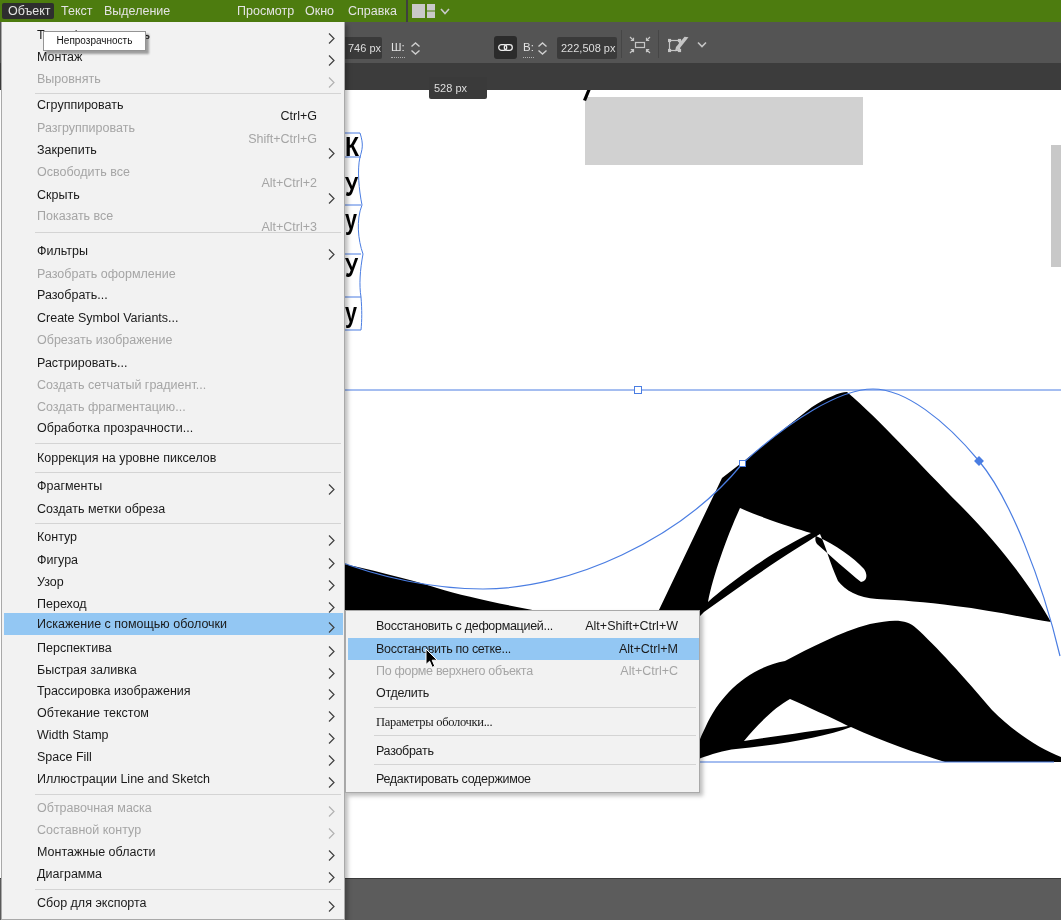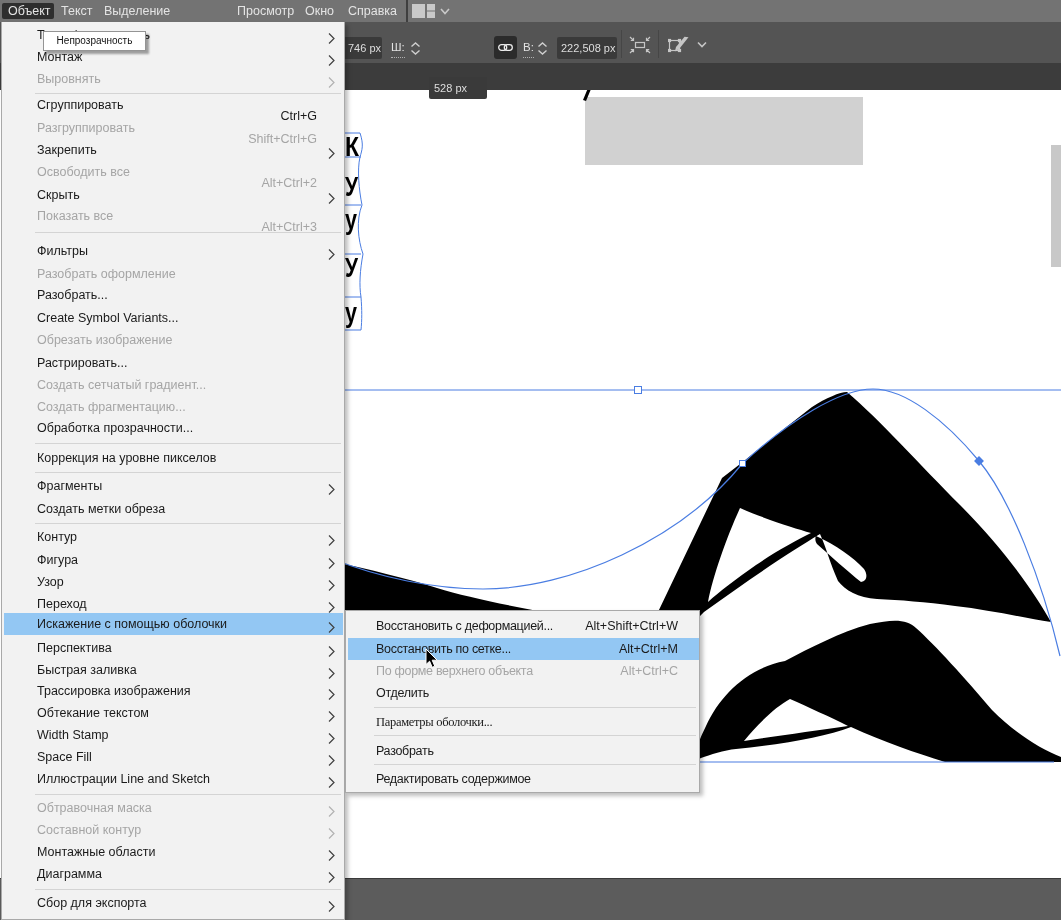--- a/index.html
+++ b/index.html
@@ -1,19 +1,19 @@
 <!DOCTYPE html>
 <html><head>
 <meta charset="utf-8">
 <style>
   html,body{margin:0;padding:0;}
   body{width:1061px;height:920px;overflow:hidden;position:relative;background:#fff;
        font-family:"Liberation Sans", sans-serif;}
   .abs{position:absolute;}
-  #menubar{left:0;top:0;width:1061px;height:22px;background:#737373;z-index:30;}
+  #menubar{left:0;top:0;width:1061px;height:22px;background:#4d7c0f;z-index:30;}
   #menubar .mb{position:absolute;top:0;height:22px;line-height:22px;color:#e4e4e4;font-size:12.5px;white-space:nowrap;}
   #mbsel{position:absolute;left:2px;top:3px;width:52px;height:16px;background:#2e2e2e;border-radius:2px;}
   #toolbar{left:0;top:22px;width:1061px;height:41px;background:#545454;z-index:20;}
   .fld{position:absolute;top:15px;height:22px;background:#3a3a3a;border-radius:2px;
        color:#dedede;font-size:11px;line-height:22px;box-sizing:border-box;white-space:nowrap;}
   .lbl{position:absolute;top:15px;height:20px;color:#e2e2e2;font-size:11.5px;line-height:20px;
        border-bottom:1px dotted #b0b0b0;}
   #darkstrip{left:0;top:63px;width:1061px;height:27px;background:#3c3c3c;z-index:5;}
   #statusbar{left:0;top:878px;width:1061px;height:42px;background:#5c5c5c;border-top:1px solid #3a3a3a;
              box-sizing:border-box;z-index:5;}

